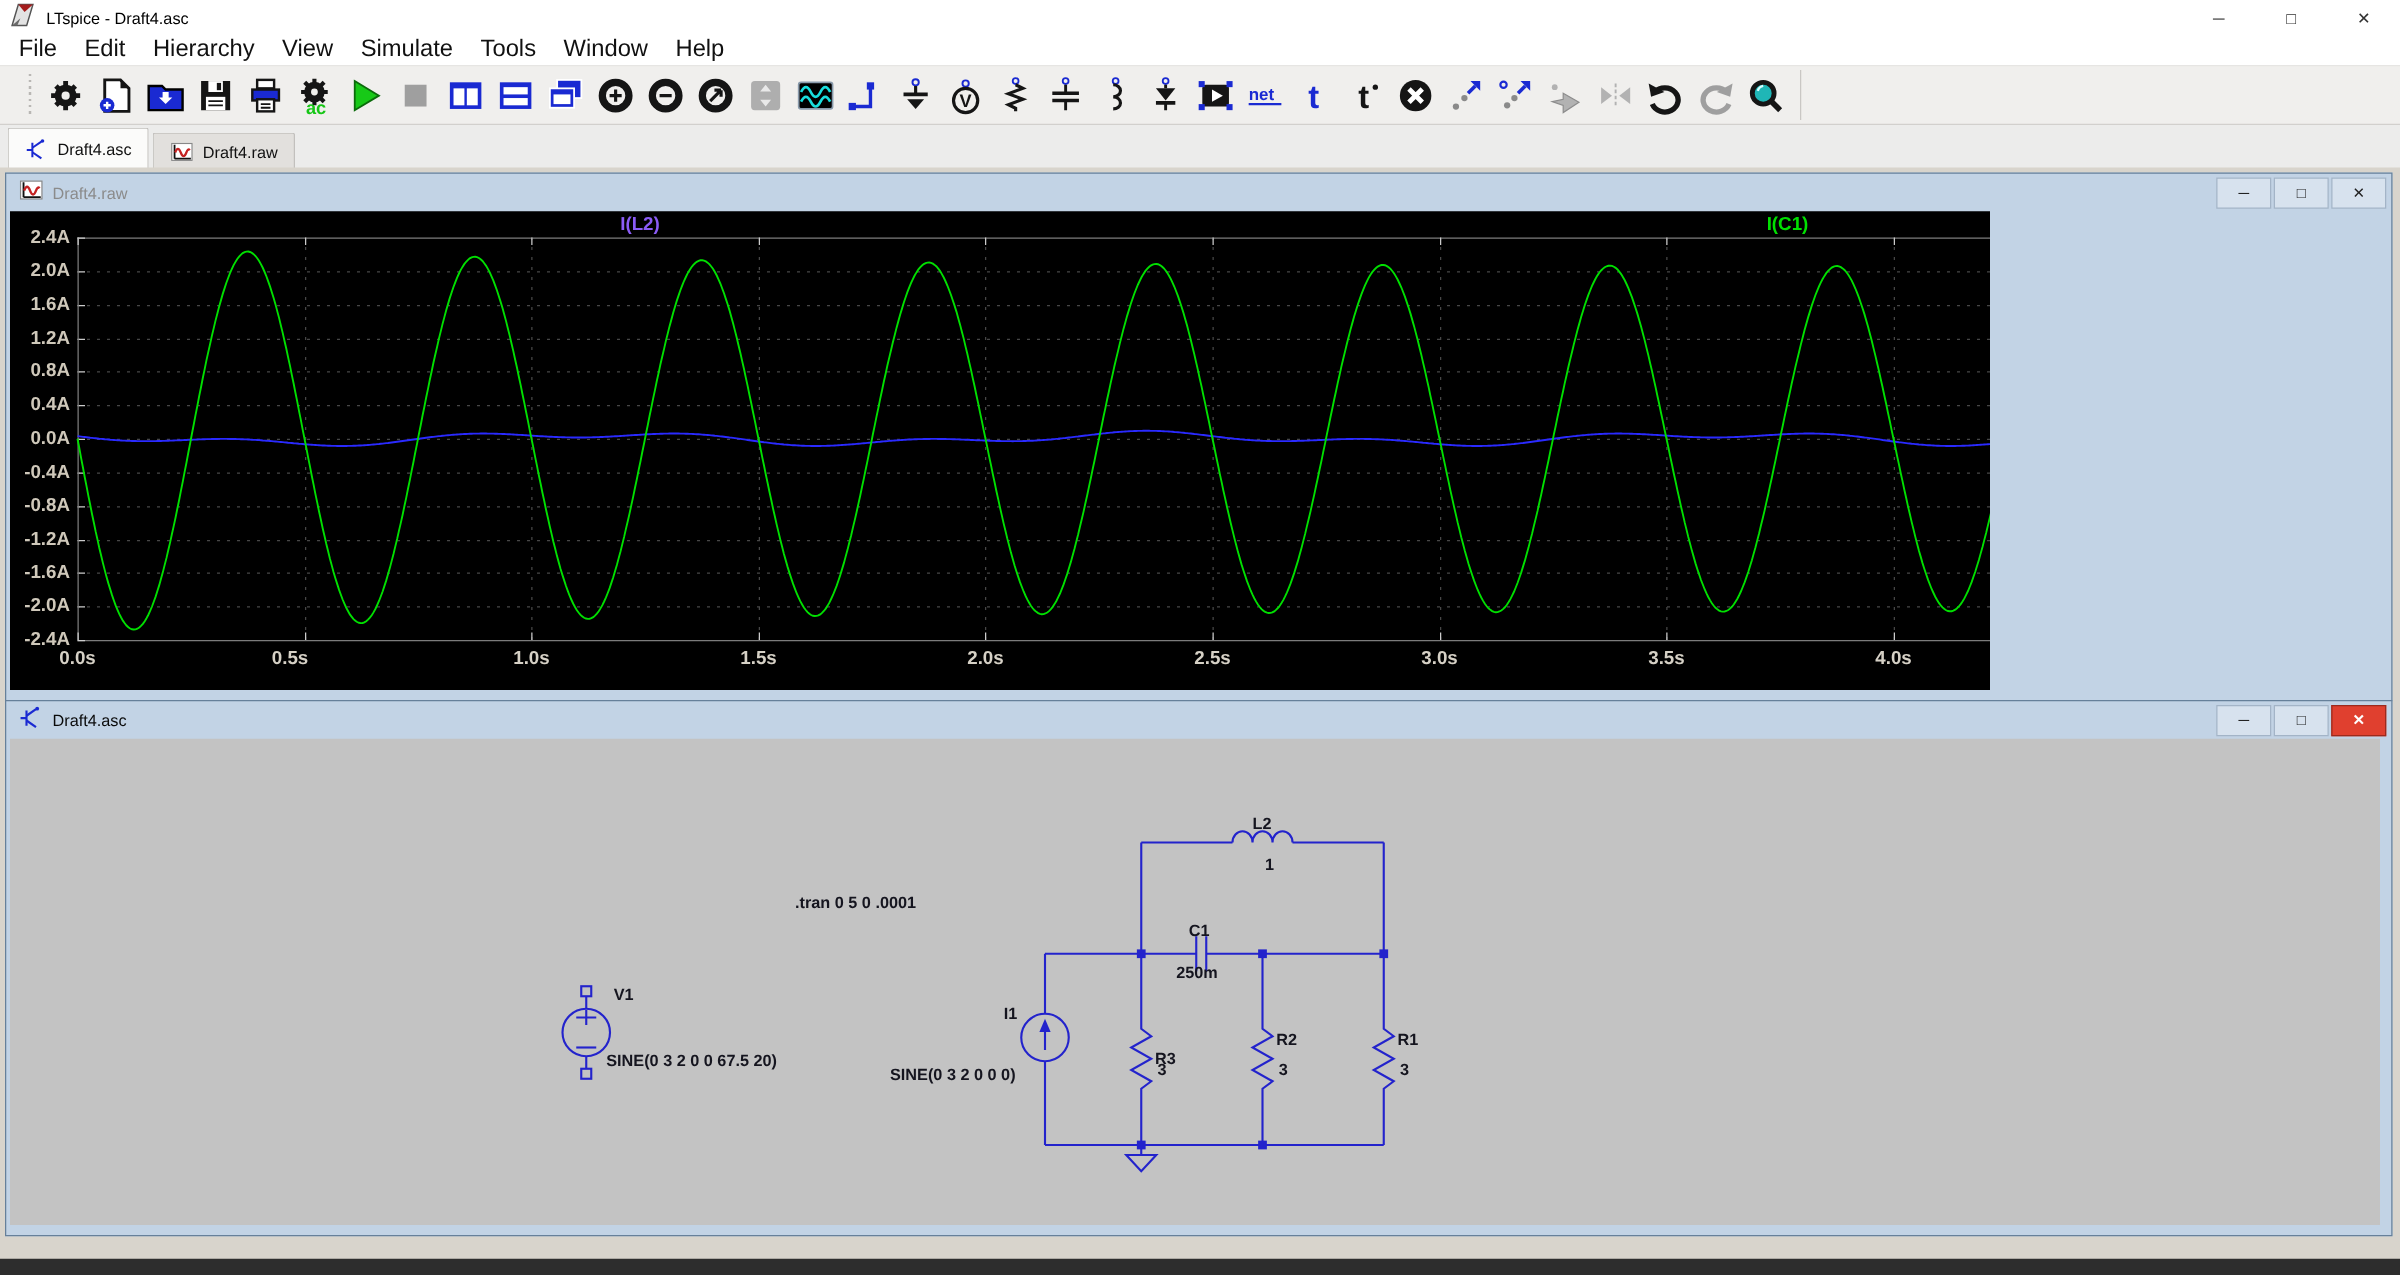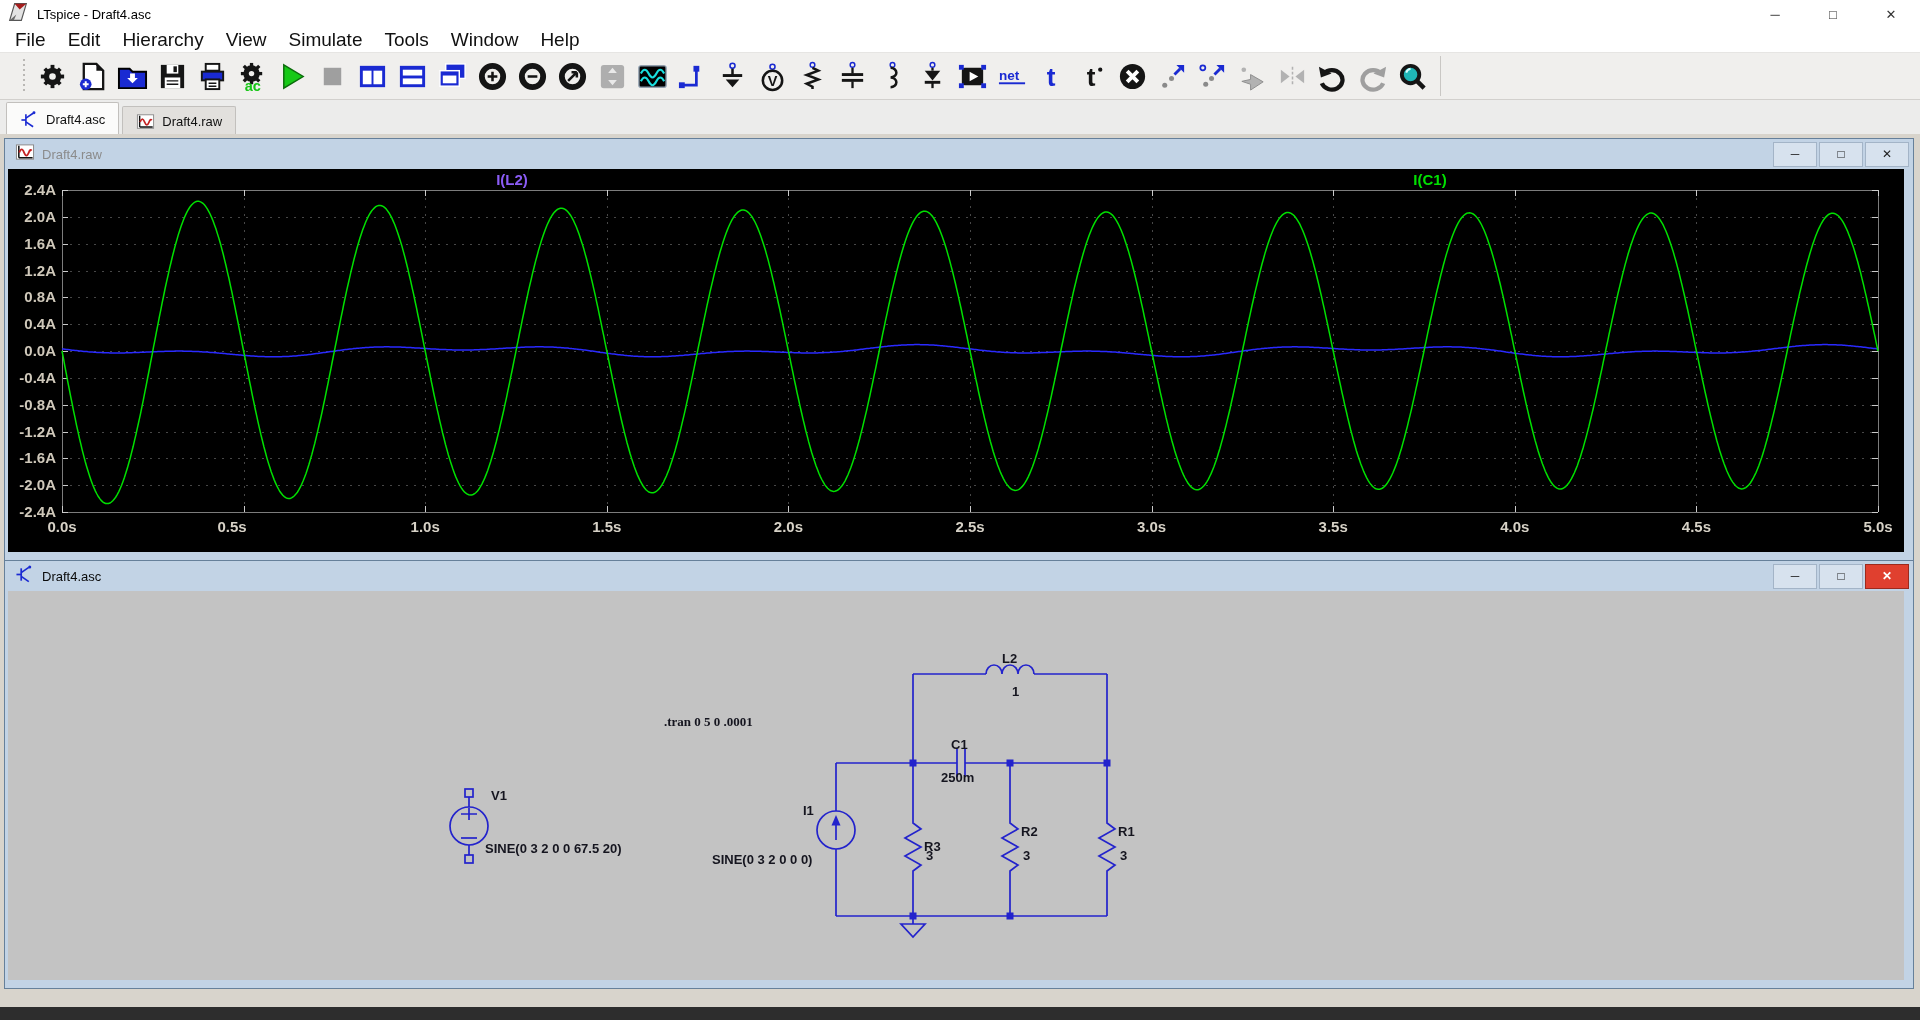--- a/index.html
+++ b/index.html
@@ -29,21 +29,21 @@
   .child{position:absolute;left:4px;width:1902px;background:#c2d3e5;border:1px solid #66809a;padding:0 3px 3px;}
   .ctb{height:30px;display:flex;align-items:center;padding:0 1px 0 7px;gap:7px;font-size:13px;}
   .ctb svg{width:20px;height:19px;}
   .ct{color:#8b8b8b;}
   .ct.active{color:#0a0a0a;}
   .cbtns{margin-left:auto;display:flex;gap:2px;}
   .cb{width:42px;height:23px;display:flex;align-items:center;justify-content:center;font-size:12px;color:#222;
       background:rgba(255,255,255,.35);border:1px solid rgba(100,125,150,.45);}
   .cb.close-red{background:#e0402f;border-color:#9c2a1d;color:#fff;font-weight:bold;}
   
-  .plot{position:relative;width:1896px;height:383px;background:#000;overflow:hidden;}
+  .plot{position:relative;width:1584px;height:383px;background:#000;overflow:hidden;}
   .hline,.vline{position:absolute;}
   .hline{height:1px;background-image:repeating-linear-gradient(90deg,#474747 0 2px,transparent 2px 8px);}
   .vline{width:1px;background-image:repeating-linear-gradient(180deg,#474747 0 2px,transparent 2px 8px);}
   .hline.solid{background:#7c7c7c;background-image:none;}
   .vline.solid{background:#7c7c7c;background-image:none;}
   .tickv{position:absolute;width:1px;height:6px;background:#cbcbcb;}
   .tickh{position:absolute;width:6px;height:1px;background:#cbcbcb;}
   .ylab{position:absolute;left:2px;width:46px;text-align:right;font-size:15px;font-weight:bold;color:#cfc8ba;transform:translateY(-52%);}
   .xlab{position:absolute;transform:translateX(-50%);font-size:15px;font-weight:bold;color:#d6d1c6;}
   .legend{position:absolute;top:2px;transform:translateX(-50%);font-size:15px;font-weight:bold;}
@@ -553,21 +553,21 @@
           <g fill="#2323cc" stroke="none">
             <rect x="901.5" y="168.5" width="7" height="7"></rect>
             <rect x="998.5" y="168.5" width="7" height="7"></rect>
             <rect x="1095.5" y="168.5" width="7" height="7"></rect>
             <rect x="901.5" y="321.5" width="7" height="7"></rect>
             <rect x="998.5" y="321.5" width="7" height="7"></rect>
             <path d="M828 224 l-4.5 10.5 h9 Z"></path>
           </g>
         </svg>
 
-        <div class="slabel" style="left:656px;top:123px;font-family:Liberation Serif, serif;">.tran 0 5 0 .0001</div>
+        <div class="slabel" style="left:628px;top:123px;">.tran 0 5 0 .0001</div>
         <div class="slabel" style="left:483px;top:197px;">V1</div>
         <div class="slabel" style="left:477px;top:250px;">SINE(0 3 2 0 0 67.5 20)</div>
         <div class="slabel" style="left:795px;top:212px;">I1</div>
         <div class="slabel" style="left:704px;top:261px;">SINE(0 3 2 0 0 0)</div>
         <div class="slabel" style="left:994px;top:60px;">L2</div>
         <div class="slabel" style="left:1004px;top:93px;">1</div>
         <div class="slabel" style="left:943px;top:146px;">C1</div>
         <div class="slabel" style="left:933px;top:179px;">250m</div>
         <div class="slabel" style="left:916px;top:248px;">R3</div>
         <div class="slabel" style="left:918px;top:257px;">3</div>

